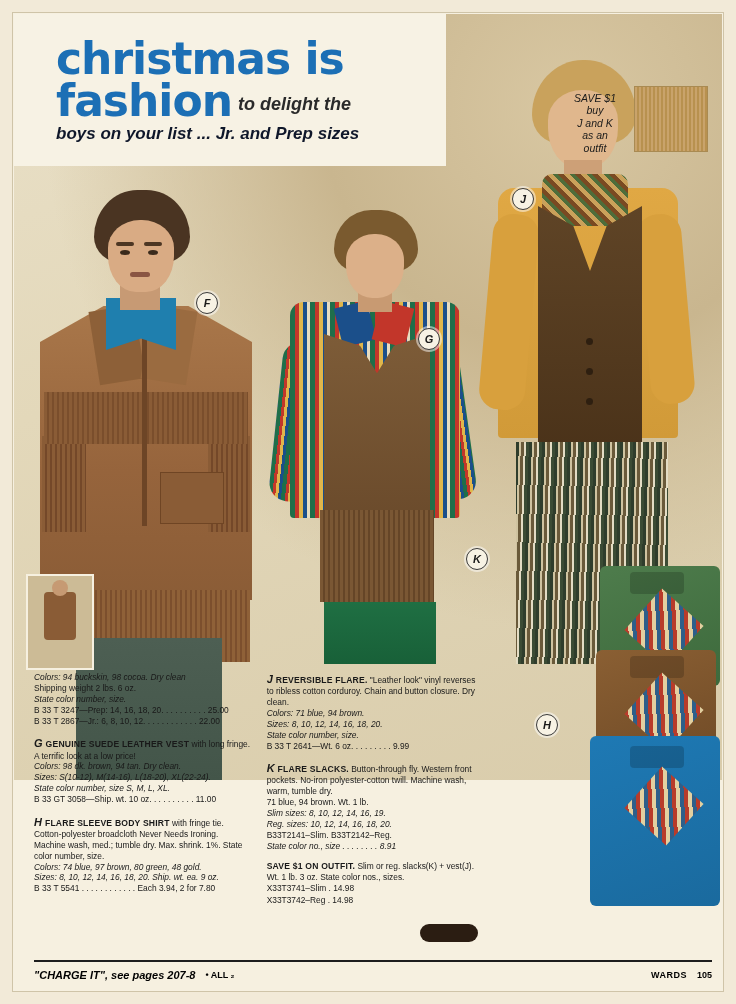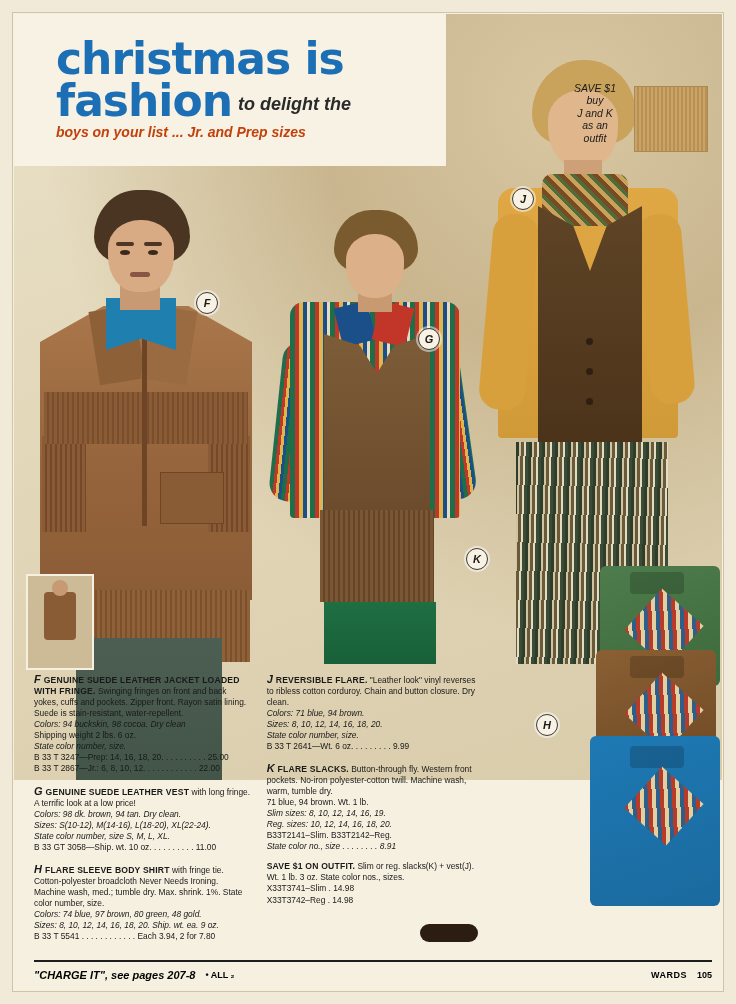--- a/index.html
+++ b/index.html
@@ -56,36 +56,36 @@
     font-size:18px;
     font-style:italic;
     font-weight:bold;
     font-family:"Liberation Sans",sans-serif;
     letter-spacing:0;
     margin-left:6px;
     vertical-align:6px;
   }
   .h1-line3{
     margin-top:2px;
-    color:#c2410c;
-    font-size:14px;
+    color:#0f172a;
+    font-size:17px;
     font-style:italic;
     font-weight:bold;
   }
 
   
   .swatch{
     position:absolute;right:14px;top:72px;width:72px;height:64px;
     background:
       repeating-linear-gradient(90deg,#c9a36b 0 2px,#b8914f 2px 4px),
       #c09a5e;
     border:1px solid #a98a52;
   }
   .save-note{
-    position:absolute;right:96px;top:68px;width:62px;
+    position:absolute;right:96px;top:78px;width:62px;
     font-size:10.5px;line-height:1.18;color:#1a1a1a;text-align:center;
     font-style:italic;
   }
 
   
   .fig-f{
     position:absolute;left:6px;top:172px;width:262px;height:478px;
   }
   .f-hair{
     position:absolute;left:74px;top:4px;width:96px;height:74px;
@@ -413,24 +413,20 @@
   </div>
   <div class="bubble" style="left:536px;top:714px">H</div>
   <div class="shoe1"></div>
 
   <div class="copy">
     <div class="cols">
 
       <div class="col">
 
         <div class="item">
-          <div class="body">
-            <span class="letter">F</span><span class="ttl">GENUINE SUEDE LEATHER JACKET LOADED WITH FRINGE.</span>
-            <span>Swinging fringes on front and back yokes, cuffs and pockets. Zipper front. Rayon satin lining. Suede is stain-resistant, water-repellent.</span>
-          </div>
           <div class="body it">Colors: 94 buckskin, 98 cocoa. Dry clean</div>
           <div class="body">Shipping weight 2 lbs. 6 oz.</div>
           <div class="body it">State color number, size.</div>
           <div class="row">B 33 T 3247—Prep: 14, 16, 18, 20. . . . . . . . . . 25.00</div>
           <div class="row">B 33 T 2867—Jr.: 6, 8, 10, 12. . . . . . . . . . . . 22.00</div>
         </div>
 
         <div class="item">
           <div class="body">
             <span class="letter">G</span><span class="ttl">GENUINE SUEDE LEATHER VEST</span>

